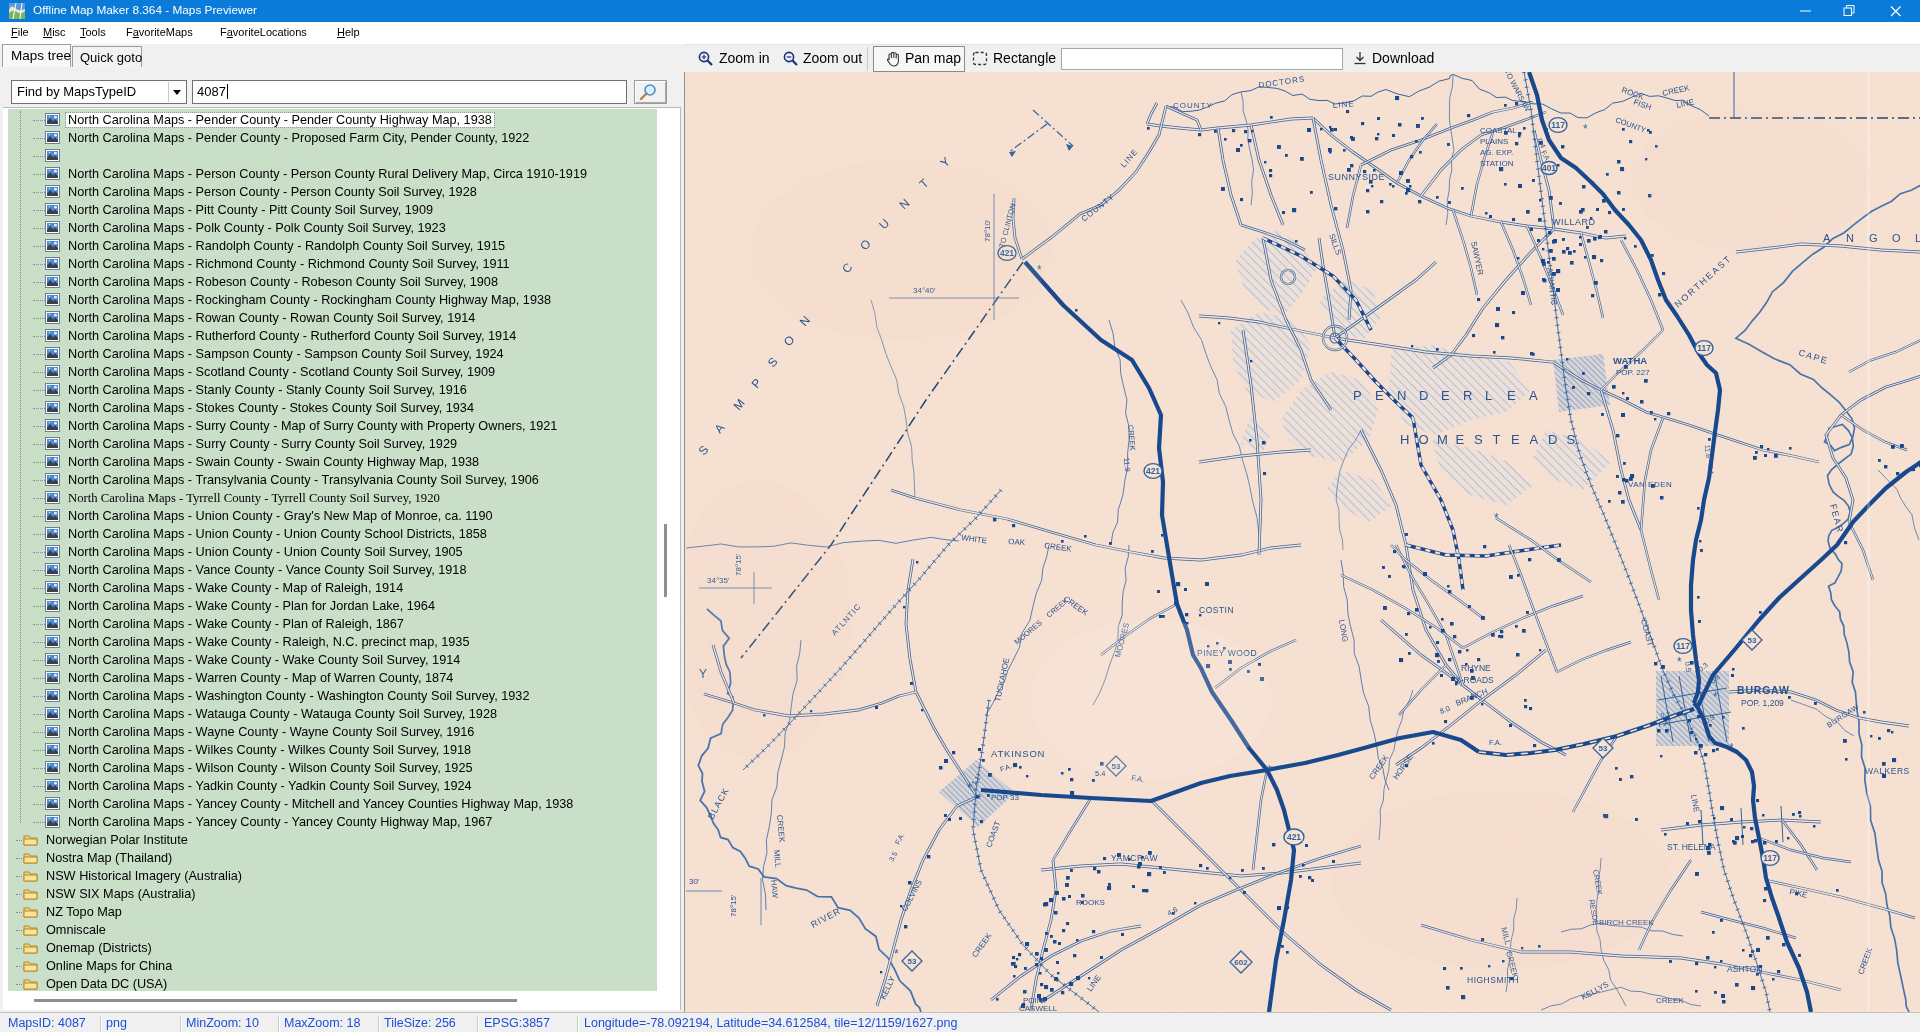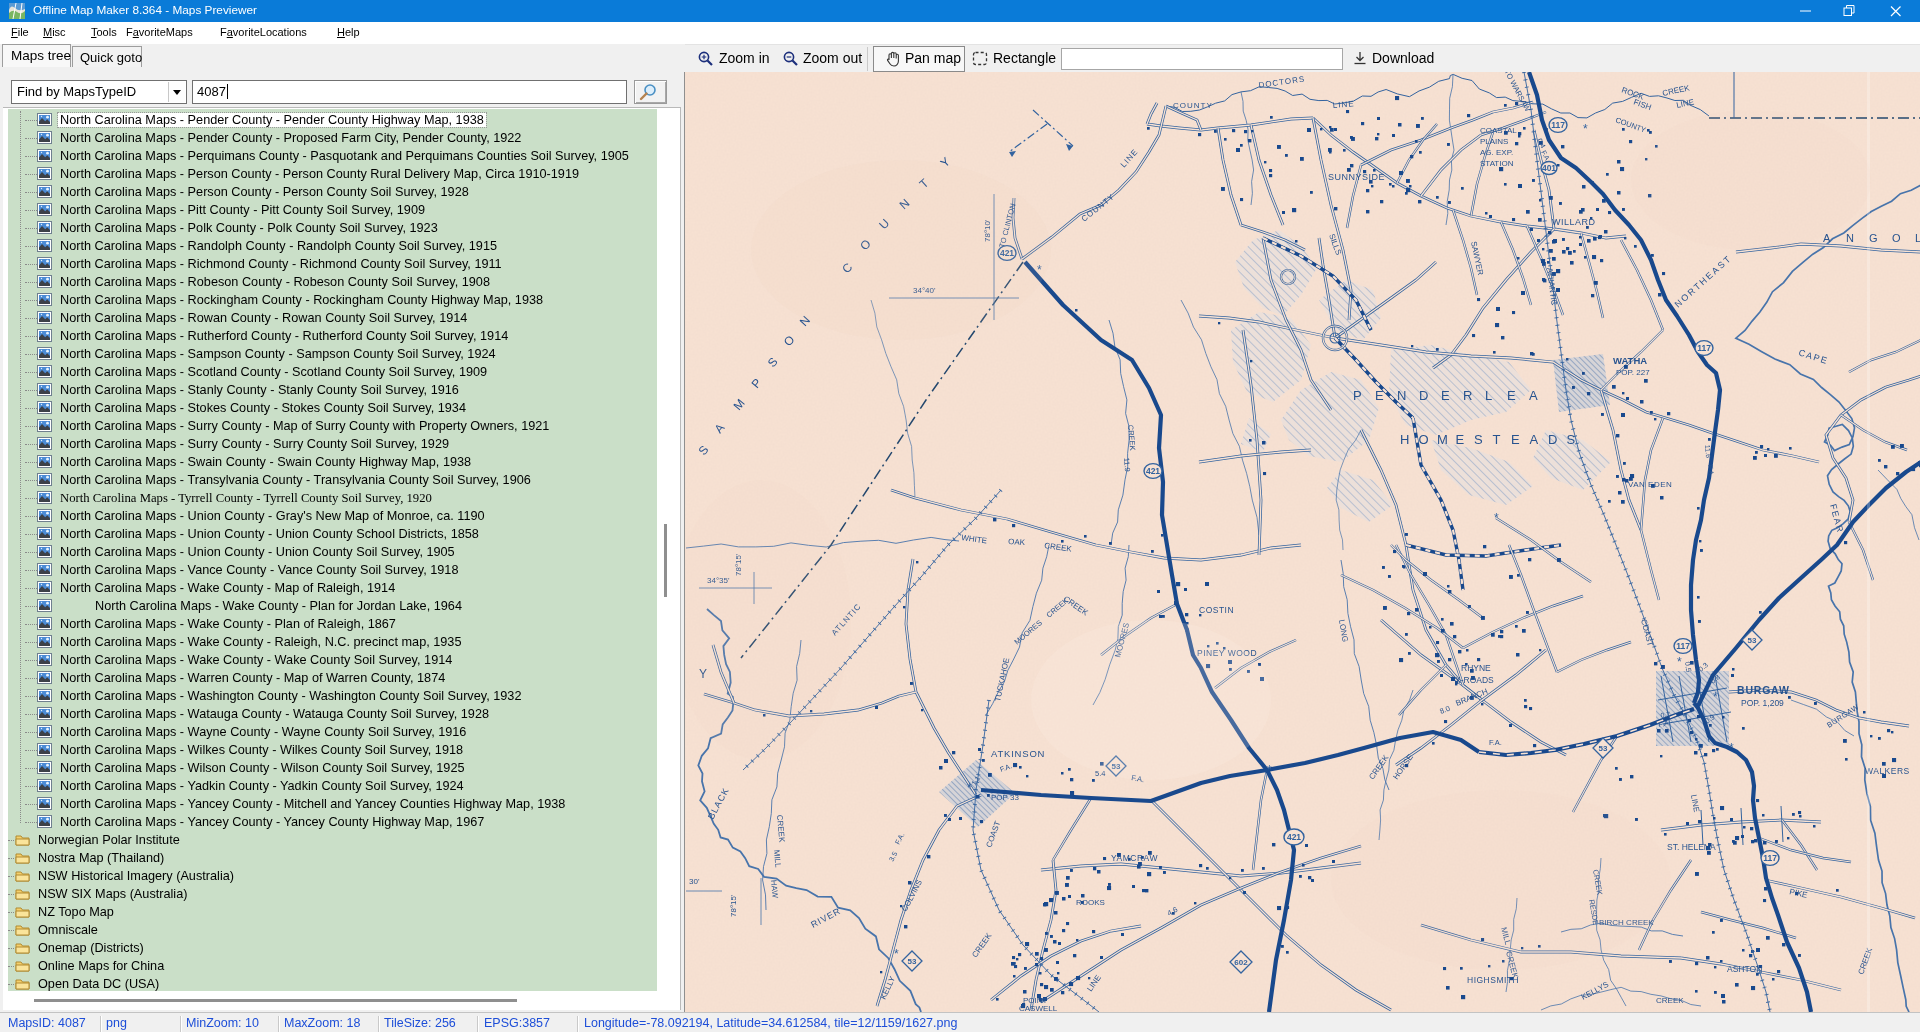--- a/index.html
+++ b/index.html
@@ -11,21 +11,21 @@
 #tabs { left:0; top:44px; width:684px; height:28px; background:#f0f0f0; }
 .tab1 { position:absolute; left:2px; top:0px; width:69px; height:23px; background:#f8f8f8; border:1px solid #9d9d9d; border-bottom:none; font-size:13.5px; padding:3px 0 0 8px; white-space:nowrap; }
 .tab2 { position:absolute; left:72px; top:2px; width:70px; height:21px; background:#f2f2f2; border:1px solid #9d9d9d; border-bottom:none; font-size:13px; padding:3px 0 0 7px; white-space:nowrap; }
 #combo { left:11px; top:80px; width:176px; height:24px; background:#fff; border:1px solid #707070; font-size:13px; padding:3px 0 0 5px; }
 #combo .arr { position:absolute; right:1px; top:1px; width:17px; height:20px; background:#fdfdfd; border-left:1px solid #c8c8c8; }
 #combo .arr:after { content:""; position:absolute; left:4px; top:8px; border:4px solid transparent; border-top:5px solid #000; }
 #sinput { left:192px; top:80px; width:435px; height:24px; background:#fff; border:1px solid #707070; font-size:13px; padding:3px 0 0 4px; }
 #sbtn { left:634px; top:80px; width:33px; height:24px; background:#f2f2f2; border:1px solid #9a9a9a; box-shadow:inset 1px 1px 0 #fff, inset -1px -1px 0 #a8a8a8; }
 #treewrap { left:3px; top:107px; width:678px; height:903px; background:#fff; border:1px solid #b9b9b9; border-left:none; border-bottom:none; }
 #green { left:8px; top:109px; width:649px; height:882px; background:#cadfc8; }
-.trow { position:absolute; left:4px; width:578px; height:18px; }
+.trow { position:absolute; left:12px; width:578px; height:18px; }
 .trow .ttxt { position:absolute; top:1.5px; font-size:12.7px; color:#000; white-space:nowrap; padding:0 2px; }
 .trow .hstub { position:absolute; top:9px; width:12px; border-top:1px dotted #8a8a8a; }
 .ticn { position:absolute; top:2px; }
 #vline { left:20px; top:111px; width:1px; height:712px; border-left:1px dotted #8a8a8a; }
 #vscroll { left:664px; top:524px; width:3px; height:73px; background:#8f8f8f; }
 #hscroll { left:34px; top:999px; width:483px; height:3px; background:#8f8f8f; }
 #toolbar { left:685px; top:44px; width:1235px; height:28px; background:#f0f0f0; border-top:1px solid #e3e3e3; }
 .tbtxt { position:absolute; top:5px; font-size:14px; color:#000; }
 #panbtn { position:absolute; left:188px; top:1px; width:92px; height:26px; border:1px solid #8a8a8a; background:#f7f7f7; }
 #tbinput { position:absolute; left:376px; top:3px; width:282px; height:22px; background:#fff; border:1px solid #a6a6a6; }
@@ -47,21 +47,21 @@
  <svg class="abs" id="wbtn" width="138" height="22">
       <path d="M18,11 h11" stroke="#fff" stroke-width="1"></path>
   <rect x="62" y="8" width="7.5" height="7.5" fill="none" stroke="#fff" stroke-width="1"></rect>
   <path d="M64.5,8 v-2.5 h7.5 v7.5 h-2.5" fill="none" stroke="#fff" stroke-width="1"></path>
   <path d="M109,6.5 l9.5,9.5 m0,-9.5 l-9.5,9.5" stroke="#fff" stroke-width="1.2"></path>
     </svg>
 </div>
 <div class="abs" id="menu">
  <span style="left:11px"><u>F</u>ile</span>
     <span style="left:43px"><u>M</u>isc</span>
- <span style="left:91px"><u>T</u>ools</span>
+ <span style="left:80px"><u>T</u>ools</span>
     <span style="left:126px">F<u>a</u>voriteMaps</span>
  <span style="left:220px">F<u>a</u>voriteLocations</span>
     <span style="left:337px"><u>H</u>elp</span>
 </div>
 <div class="abs" id="tabs">
     <div class="tab1">Maps tree</div>
     <div class="tab2">Quick goto</div>
   </div>
 <div class="abs" id="combo">Find by MapsTypeID<div class="arr"></div></div>
 <div class="abs" id="sinput">4087<span style="border-left:1px solid #000;margin-left:1px"></span></div>
@@ -98,21 +98,20 @@
     <svg class="ticn" style="left:33px" width="15" height="13">
       <use href="#picicn"></use>
     </svg>
     <span class="ttxt" style="left:54px;">North Carolina Maps - Pender County - Proposed Farm City, Pender County, 1922</span>
   </div>
 <div class="trow" style="top:147px">
     <span class="hstub" style="left:21px"></span>
     <svg class="ticn" style="left:33px" width="15" height="13">
       <use href="#picicn"></use>
     </svg>
-    <span class="ttxt" style="left:54px;">North Carolina Maps - Perquimans County - Pasquotank and Perquimans Counties Soil Survey, 1905</span>
   </div>
 <div class="trow" style="top:165px">
     <span class="hstub" style="left:21px"></span>
     <svg class="ticn" style="left:33px" width="15" height="13">
       <use href="#picicn"></use>
     </svg>
     <span class="ttxt" style="left:54px;">North Carolina Maps - Person County - Person County Rural Delivery Map, Circa 1910-1919</span>
   </div>
 <div class="trow" style="top:183px">
     <span class="hstub" style="left:21px"></span>
@@ -273,21 +272,21 @@
     <svg class="ticn" style="left:33px" width="15" height="13">
       <use href="#picicn"></use>
     </svg>
     <span class="ttxt" style="left:54px;">North Carolina Maps - Wake County - Map of Raleigh, 1914</span>
   </div>
 <div class="trow" style="top:597px">
     <span class="hstub" style="left:21px"></span>
     <svg class="ticn" style="left:33px" width="15" height="13">
       <use href="#picicn"></use>
     </svg>
-    <span class="ttxt" style="left:54px;margin-left:35px;">North Carolina Maps - Wake County - Plan for Jordan Lake, 1964</span>
+    <span class="ttxt" style="left:54px;">North Carolina Maps - Wake County - Plan for Jordan Lake, 1964</span>
   </div>
 <div class="trow" style="top:615px">
     <span class="hstub" style="left:21px"></span>
     <svg class="ticn" style="left:33px" width="15" height="13">
       <use href="#picicn"></use>
     </svg>
     <span class="ttxt" style="left:54px;">North Carolina Maps - Wake County - Plan of Raleigh, 1867</span>
   </div>
 <div class="trow" style="top:633px">
     <span class="hstub" style="left:21px"></span>

